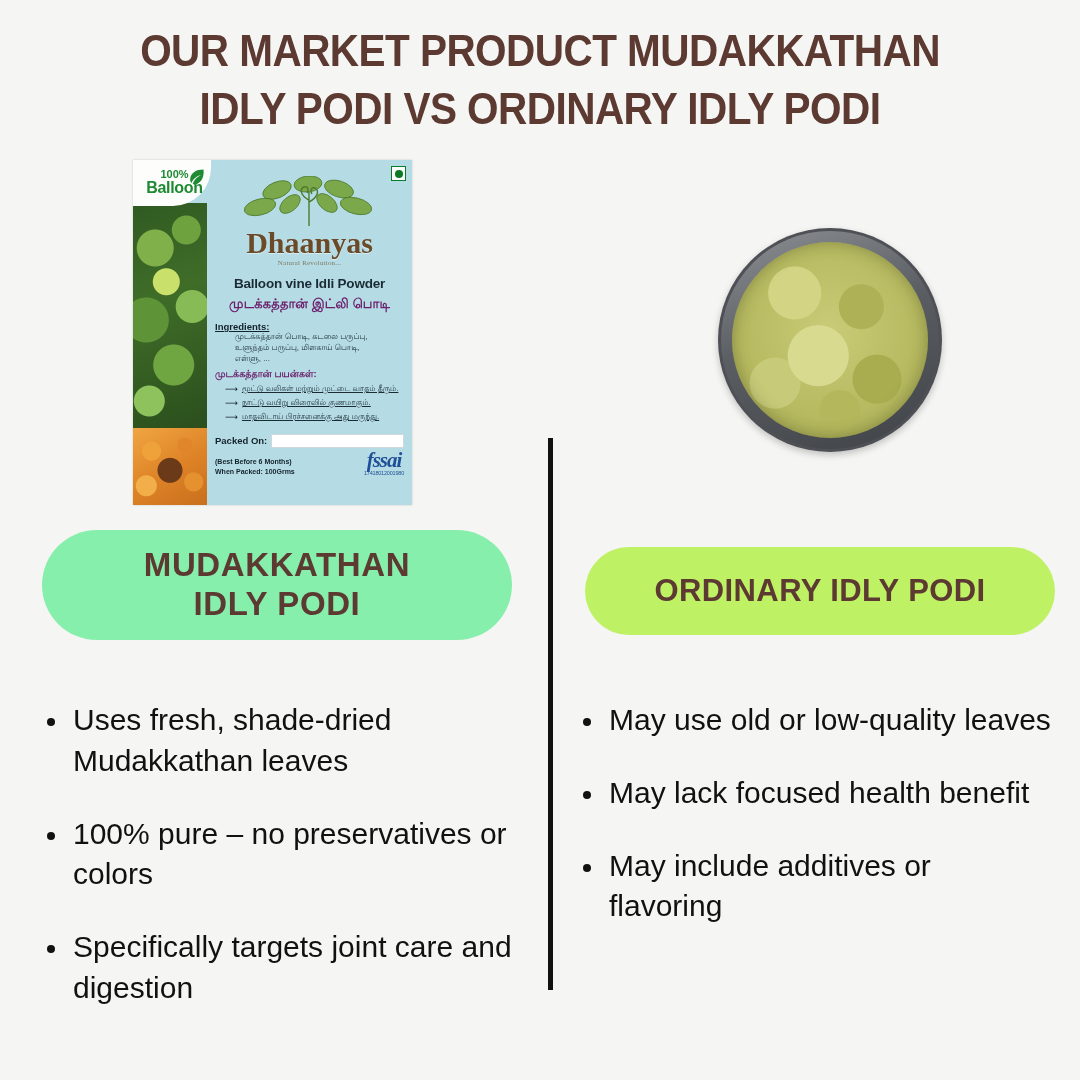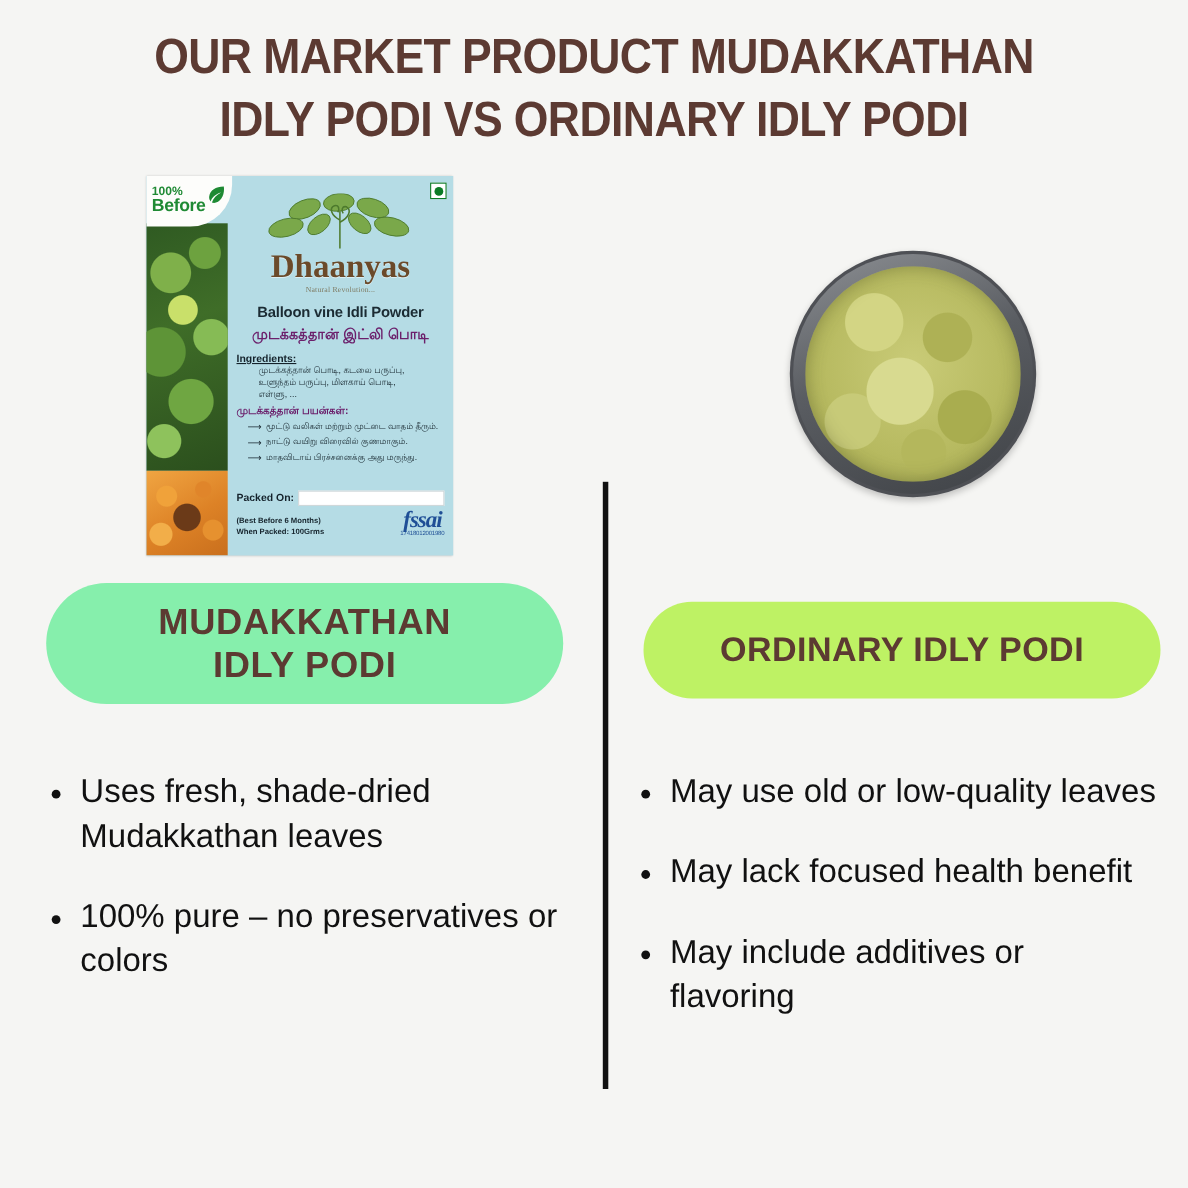--- a/index.html
+++ b/index.html
@@ -66,21 +66,21 @@
       linear-gradient(150deg, #f0a542 0%, #dd8226 55%, #c96f1d 100%);
   }
   
   .natural-badge {
     position: absolute; left: 0; top: 0;
     width: 78px; height: 46px;
     background: #fdfdfb;
     border-bottom-right-radius: 38px;
     z-index: 4;
     display: flex; flex-direction: column;
-    align-items: flex-start; justify-content: center;
+    align-items: center; justify-content: center;
     padding-left: 5px;
   }
   .natural-badge .nb-top {
     font-size: 11px; font-weight: bold; color: #1f8a34; line-height: 1;
   }
   .natural-badge .nb-bottom {
     font-size: 16px; font-weight: bold; color: #1f8a34; line-height: 1.05;
     letter-spacing: -0.3px;
   }
   .leaf-mark {
@@ -133,23 +133,23 @@
     font-size: 8px; color: #1b2b33; margin-left: 20px; line-height: 1.35;
   }
   .pkg-use-head {
     font-size: 9.5px; font-weight: bold; color: #6b1f6b; margin-top: 4px;
   }
   .pkg-use-row {
     display: flex; align-items: flex-start; gap: 4px;
     margin-left: 10px; margin-top: 3px;
   }
   .pkg-use-row .arr { color: #14222b; font-size: 9px; line-height: 1.2; }
-  .pkg-use-row .txt { font-size: 7.8px; color: #1b2b33; line-height: 1.2; }
+  .pkg-use-row .txt { font-size: 7.8px; color: #1b2b33; line-height: 1.2; text-decoration: underline; }
   .packed-row {
-    display: flex; align-items: center; gap: 4px; margin-top: 24px;
+    display: flex; align-items: center; gap: 4px; margin-top: 11px;
   }
   .packed-row .pk-label { font-size: 9.5px; font-weight: bold; color: #14222b; }
   .packed-row .pk-field {
     flex: 1; height: 14px; background: #ffffff; border: 1px solid #cfd8da;
   }
   .pkg-foot {
     display: flex; justify-content: space-between; align-items: flex-end;
     margin-top: 2px;
   }
   .pkg-foot-left { font-size: 7px; font-weight: bold; color: #14222b; line-height: 1.35; }
@@ -256,21 +256,21 @@
 
 <div class="package">
 
   <div class="pkg-strip">
     <div class="leaf-photo"></div>
     <div class="podi-photo"></div>
   </div>
 
   <div class="natural-badge">
     <span class="nb-top">100%</span>
-    <span class="nb-bottom">Before</span>
+    <span class="nb-bottom">Balloon</span>
     <svg class="leaf-mark" viewBox="0 0 24 24">
       <path d="M21 3C12 3 6 7 5 14c-0.3 2 0.4 4 1.6 5.3C8 15 12 11 18 9.5 13 12 9.5 15.5 8 20.5c1.4 0.6 3 0.6 4.4 0.1C19 18.4 22 11 21 3z" fill="#1f8a34"></path>
     </svg>
   </div>
 
   <div class="pkg-body">
 
     <div class="veg-mark">
         <i></i>
       </div>
@@ -353,20 +353,21 @@
 </div>
 
 <div class="pill pill-right">
   <span>ORDINARY IDLY PODI</span>
 </div>
 
 <div class="col col-left">
   <ul>
     <li>Uses fresh, shade-dried Mudakkathan leaves</li>
     <li>100% pure – no preservatives or colors</li>
+    <li>Specifically targets joint care and digestion</li>
   </ul>
 </div>
 
 <div class="col col-right">
   <ul>
     <li>May use old or low-quality leaves</li>
     <li>May lack focused health benefit</li>
     <li>May include additives or flavoring</li>
   </ul>
 </div>

